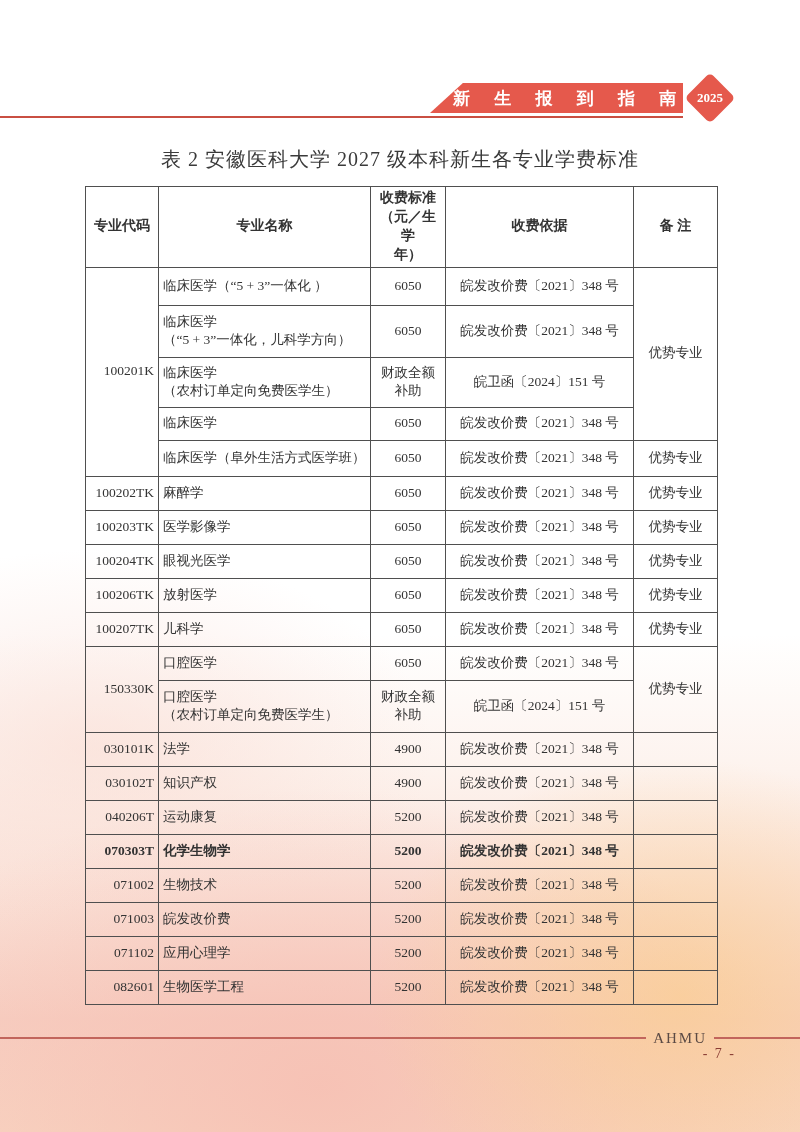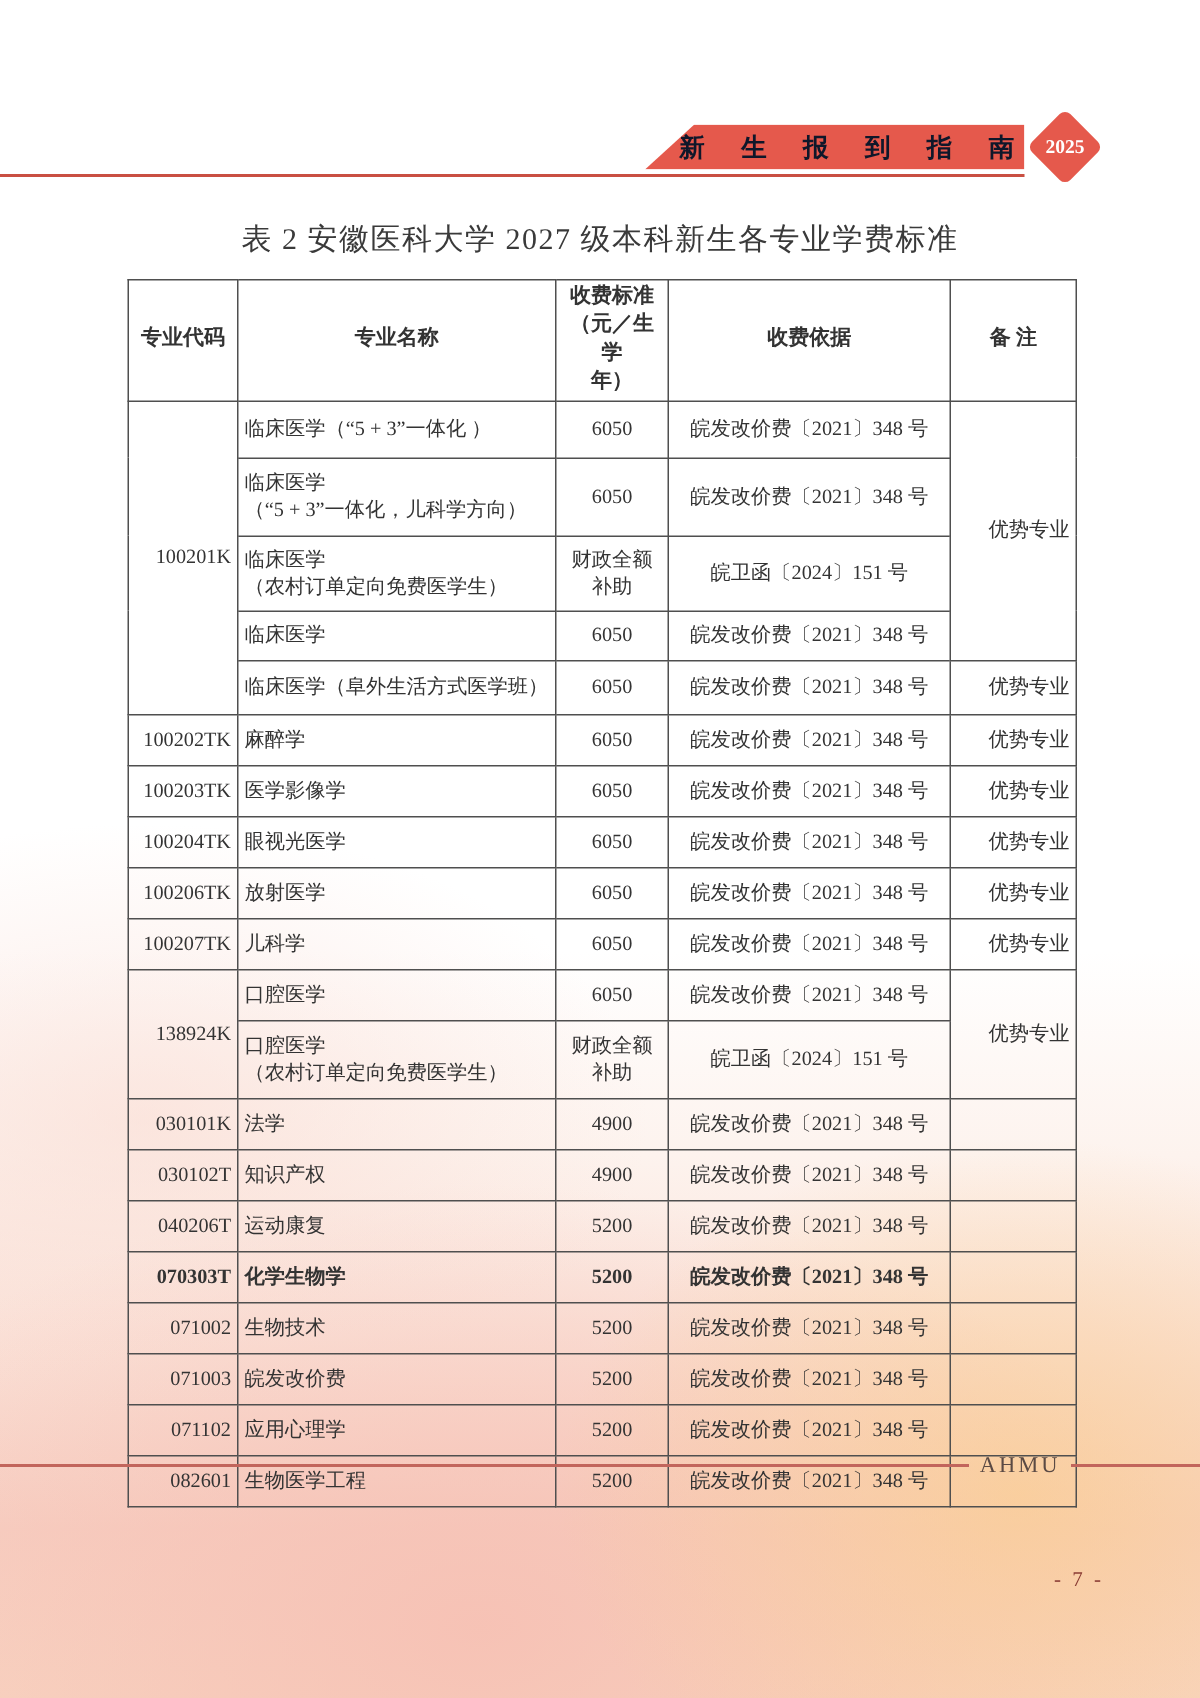--- a/index.html
+++ b/index.html
@@ -18,21 +18,21 @@
       radial-gradient(80% 35% at 40% 96%, rgba(246,190,178,.8) 0%, rgba(246,190,178,0) 75%),
       linear-gradient(180deg, #ffffff 0%, #ffffff 56%, #fdf3ee 68%, #fae0d6 80%, #f7cfc2 90%, #f8d5c2 100%);
   }
   
   .banner{
     position:absolute;left:430px;top:83px;width:253px;height:30px;z-index:2;
     clip-path:polygon(13% 0, 100% 0, 100% 100%, 0 100%);
     display:flex;align-items:center;justify-content:center;
   }
   .banner-text{
-    color:#0f172a;font-size:17px;font-weight:bold;letter-spacing:10px;
+    color:#ffffff;font-size:17px;font-weight:bold;letter-spacing:10px;
     padding-left:26px;white-space:nowrap;
   }
   .header-rule{position:absolute;left:0;top:116px;width:683px;height:2px;z-index:1;}
   .year-diamond{
     position:absolute;left:692px;top:80px;width:36px;height:36px;z-index:2;
     transform:rotate(45deg);border-radius:5px;
     display:flex;align-items:center;justify-content:center;
   }
   .year-diamond span{transform:rotate(-45deg);color:#fff;font-size:13px;font-weight:bold;letter-spacing:0;}
   
@@ -48,24 +48,24 @@
   }
   table.fees th,table.fees td{
     border:1.5px solid #4f4f4f;vertical-align:middle;
     padding:2px 4px;line-height:1.35;background:transparent;
   }
   table.fees th{font-weight:bold;text-align:center;height:50px;white-space:pre-line;font-size:14px;}
   td.col-code{text-align:right;white-space:nowrap;}
   td.col-name{text-align:left;padding-left:9px;white-space:nowrap;}
   td.col-fee{text-align:center;}
   td.col-basis{text-align:center;white-space:nowrap;}
-  td.col-remark{text-align:right;white-space:nowrap;}
+  td.col-remark{text-align:center;white-space:nowrap;}
   
   .footer-row{
-    position:absolute;left:0;top:968px;width:800px;height:18px;z-index:2;
+    position:absolute;left:0;top:1029px;width:800px;height:18px;z-index:2;
     display:flex;align-items:center;
   }
   .footer-line-left{flex:1;height:1.5px;}
   .footer-line-right{width:86px;height:1.5px;}
   .footer-abbr{margin:0 7px;font-size:15px;letter-spacing:2px;color:#5b4a44;}
   .page-number{position:absolute;top:1046px;right:64px;z-index:2;font-size:14px;color:#8a3c34;letter-spacing:2px;}
 </style>
 </head>
 <body>
 
@@ -167,21 +167,21 @@
         <td class="col-remark">优势专业</td>
       </tr>
       <tr style="height: 34px;">
         <td class="col-code">100207TK</td>
         <td class="col-name">儿科学</td>
         <td class="col-fee">6050</td>
         <td class="col-basis">皖发改价费〔2021〕348 号</td>
         <td class="col-remark">优势专业</td>
       </tr>
       <tr style="height: 34px;">
-        <td class="col-code" rowspan="2">138924K</td>
+        <td class="col-code" rowspan="2">150330K</td>
         <td class="col-name">口腔医学</td>
         <td class="col-fee">6050</td>
         <td class="col-basis">皖发改价费〔2021〕348 号</td>
         <td class="col-remark" rowspan="2">优势专业</td>
       </tr>
       <tr style="height: 52px;">
         <td class="col-name">
           <div>口腔医学</div>
           <div>（农村订单定向免费医学生）</div>
         </td>

